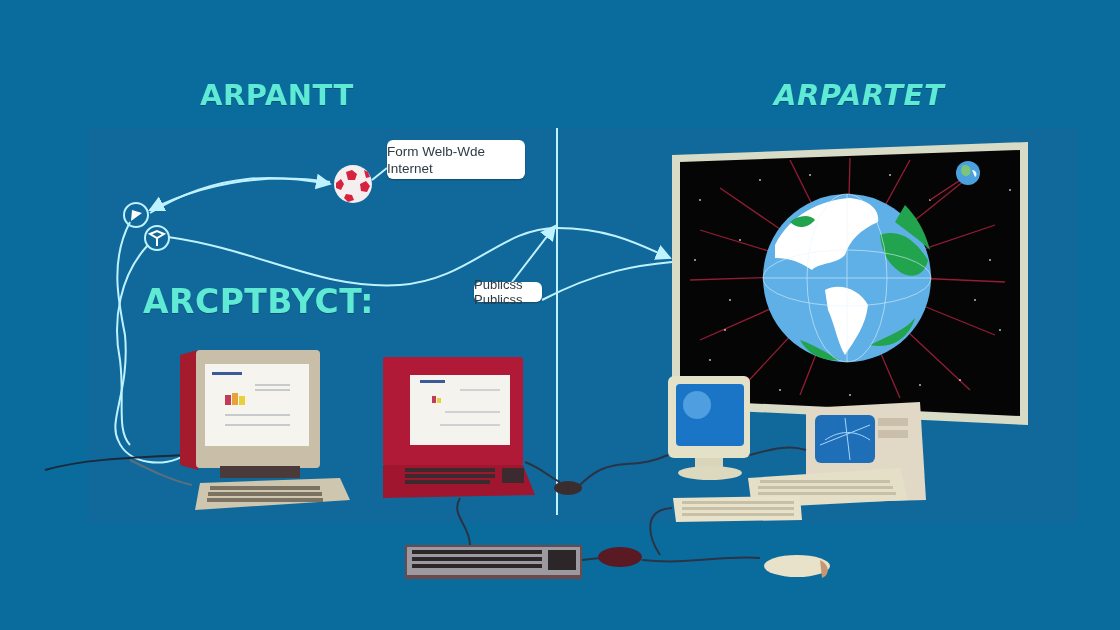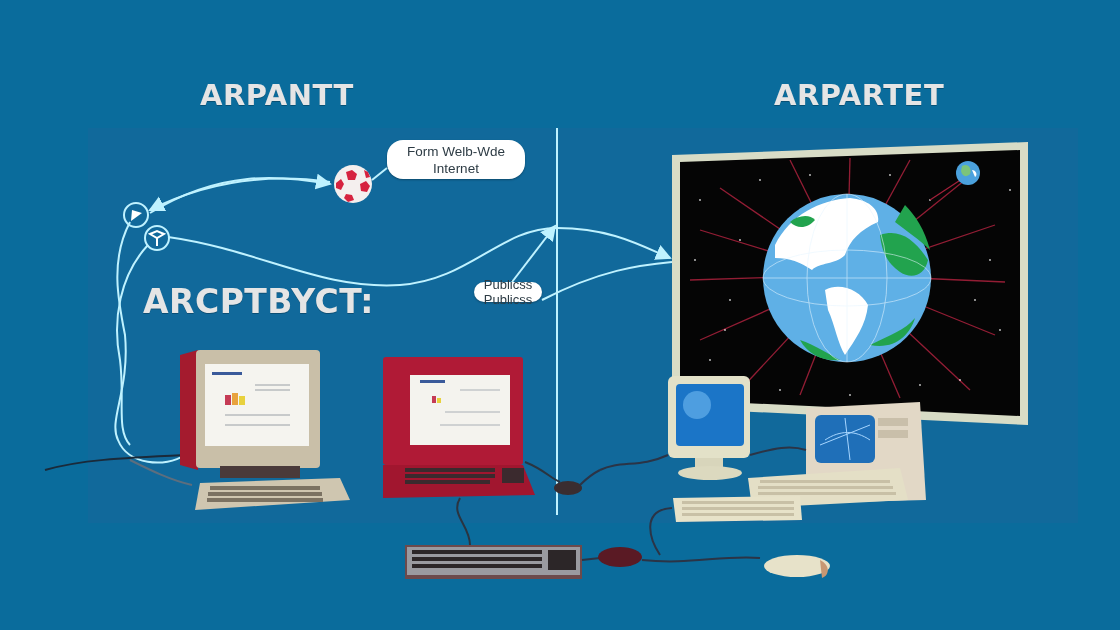--- a/index.html
+++ b/index.html
@@ -7,30 +7,30 @@
     width: 1120px; height: 630px; overflow: hidden;
     background: #0a6c9c;
     font-family: "Liberation Sans", sans-serif;
     position: relative;
   }
   .panel-bg {
     position: absolute; left: 88px; top: 128px; width: 990px; height: 395px;
     background: #17679a; opacity: 0.55;
   }
   .title {
-    position: absolute; color: #e5e5e5; font-weight: bold;
+    position: absolute; color: #5eead4; font-weight: bold;
     font-family: "DejaVu Sans", sans-serif; letter-spacing: 0.5px;
     text-shadow: 0 1px 0 rgba(0,0,0,0.25);
   }
   .title-left { left: 200px; top: 78px; font-size: 29px; }
-  .title-right { left: 774px; top: 78px; font-size: 29px; }
+  .title-right { left: 774px; top: 78px; font-size: 29px; font-style: italic; }
   .title-mid { left: 143px; top: 282px; font-size: 33px; }
   .callout {
-    position: absolute; background: #ffffff; border-radius: 16px;
-    color: #2d3b44; font-size: 13.5px; text-align: center; line-height: 17px;
+    position: absolute; background: #ffffff; border-radius: 6px;
+    color: #2d3b44; font-size: 13.5px; text-align: left; line-height: 17px;
     box-shadow: 0 1px 2px rgba(0,0,0,0.3);
     display: flex; flex-direction: column; justify-content: center;
   }
   .callout-top { left: 387px; top: 140px; width: 138px; height: 39px; }
   .callout-mid { left: 474px; top: 282px; width: 68px; height: 20px; font-size: 13px; line-height: 15px; }
   svg.layer { position: absolute; left: 0; top: 0; }
 </style>
 </head>
 <body>
 

